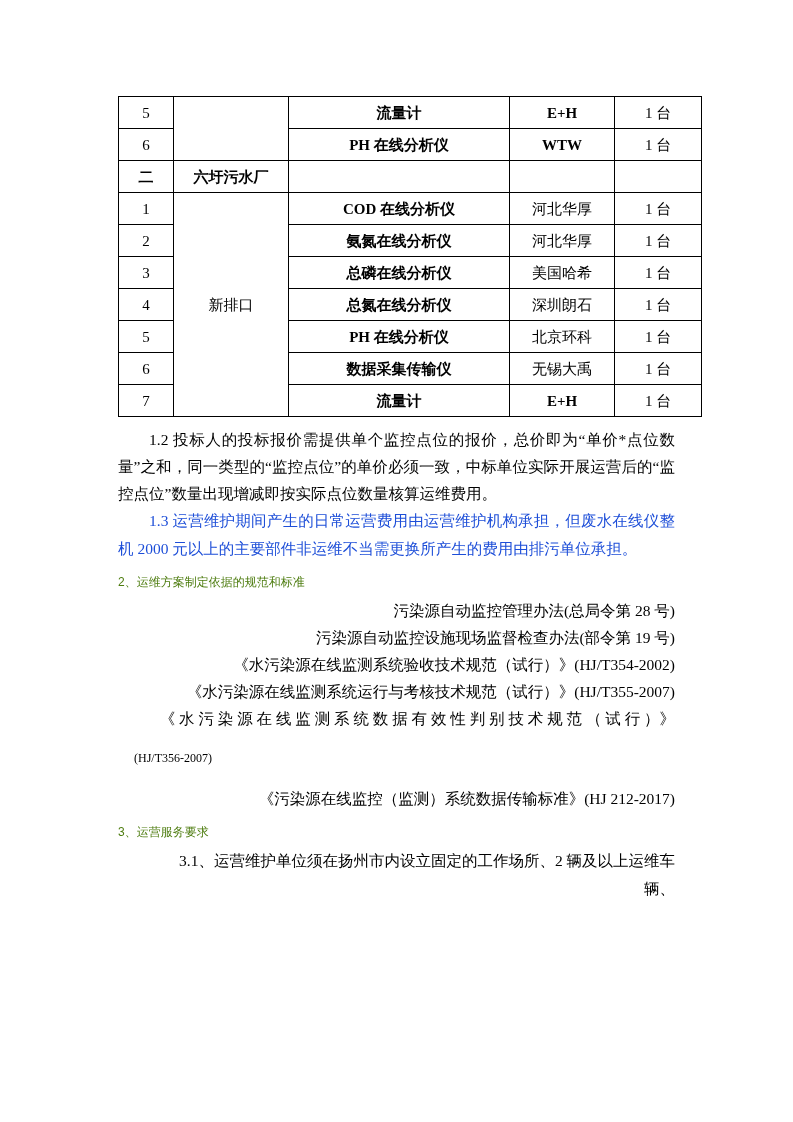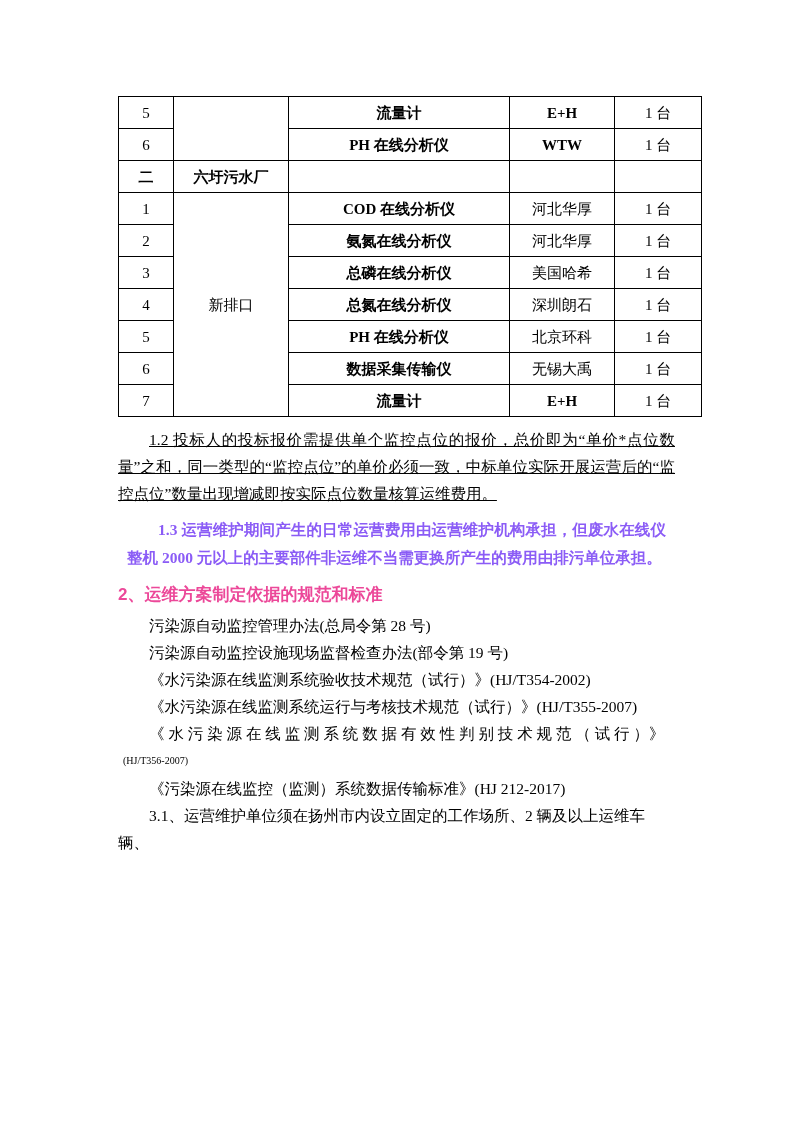--- a/index.html
+++ b/index.html
@@ -48,49 +48,48 @@
   td.bold { font-weight: bold; }
   
   p.para {
     margin: 0;
     font-size: 15.5px;
     line-height: 1.75;
     text-align: justify;
     text-justify: inter-ideograph;
     text-indent: 2em;
   }
-  p.first-para { margin-top: 9px; text-decoration: underline; }
+  p.first-para { margin-top: 9px; }
   p.red {
-    color: #8b5cf6;
-    margin: 9px;
+    color: #1d4ed8;
+    margin: 0;
     font-size: 15.5px;
     line-height: 1.75;
     text-align: justify;
     text-justify: inter-ideograph;
     text-indent: 2em;
-    font-weight: bold;
   }
   h2.heading {
-    color: #ec4899;
-    font-weight: bold;
-    font-size: 17px;
+    color: #4d7c0f;
+    font-weight: normal;
+    font-size: 12px;
     margin: 12px 0 6px 0;
     text-indent: 0;
     font-family: "Liberation Sans", sans-serif;
   }
   p.listline {
     margin: 0;
     font-size: 15.5px;
     line-height: 1.75;
     text-indent: 2em;
-    text-align: left;
+    text-align: right;
   }
   p.noindent {
-    margin: 5px;
-    font-size: 10px;
+    margin: 16px;
+    font-size: 12px;
     line-height: 1.75;
     text-indent: 0;
     text-align: left;
   }
 </style>
 </head>
 <body>
 
 <div class="page">
 
@@ -170,16 +169,17 @@
 
 
   <p class="listline">污染源自动监控管理办法(总局令第 28 号)</p>
   <p class="listline">污染源自动监控设施现场监督检查办法(部令第 19 号)</p>
   <p class="listline">《水污染源在线监测系统验收技术规范（试行）》(HJ/T354-2002)</p>
   <p class="listline">《水污染源在线监测系统运行与考核技术规范（试行）》(HJ/T355-2007)</p>
   <p class="listline">《 水 污 染 源 在 线 监 测 系 统 数 据 有 效 性 判 别 技 术 规 范 （ 试 行 ）》</p>
   <p class="noindent">(HJ/T356-2007)</p>
   <p class="listline">《污染源在线监控（监测）系统数据传输标准》(HJ 212-2017)</p>
 
+  <h2 class="heading">3、运营服务要求</h2>
 
   <p class="listline">3.1、运营维护单位须在扬州市内设立固定的工作场所、2 辆及以上运维车辆、</p>
 
 </div>
 
 </body></html>

